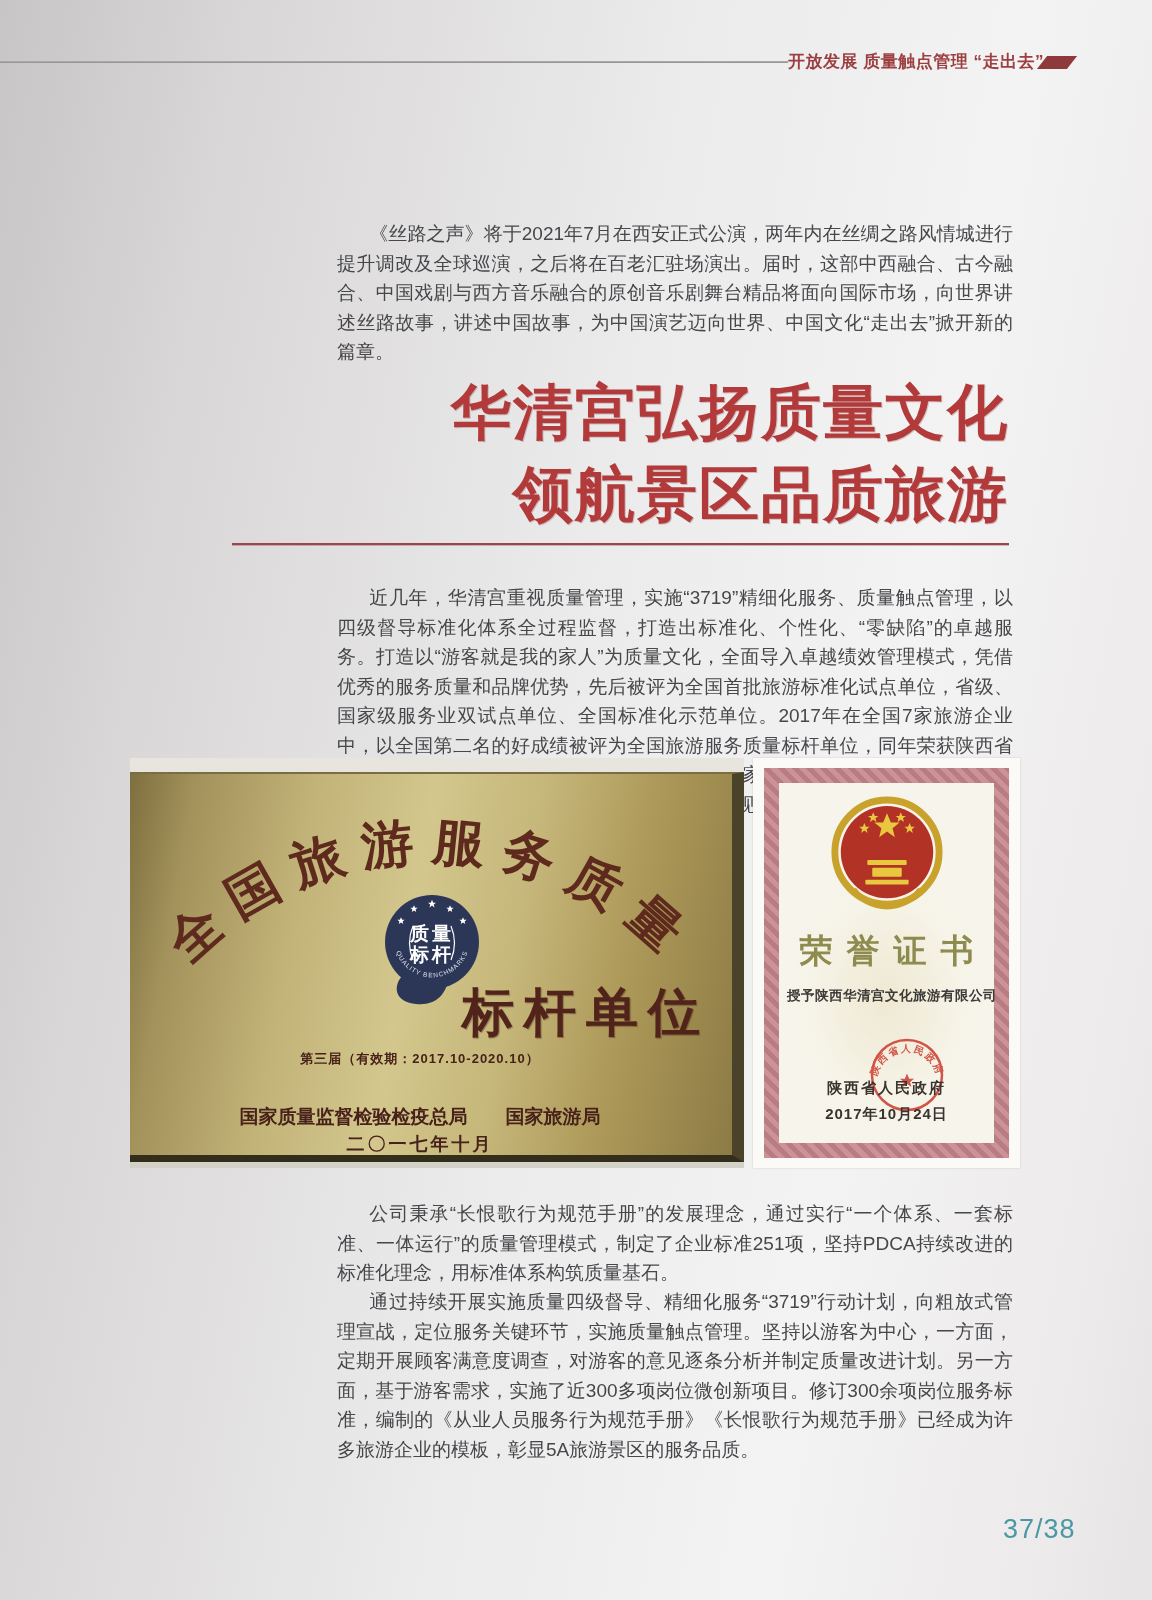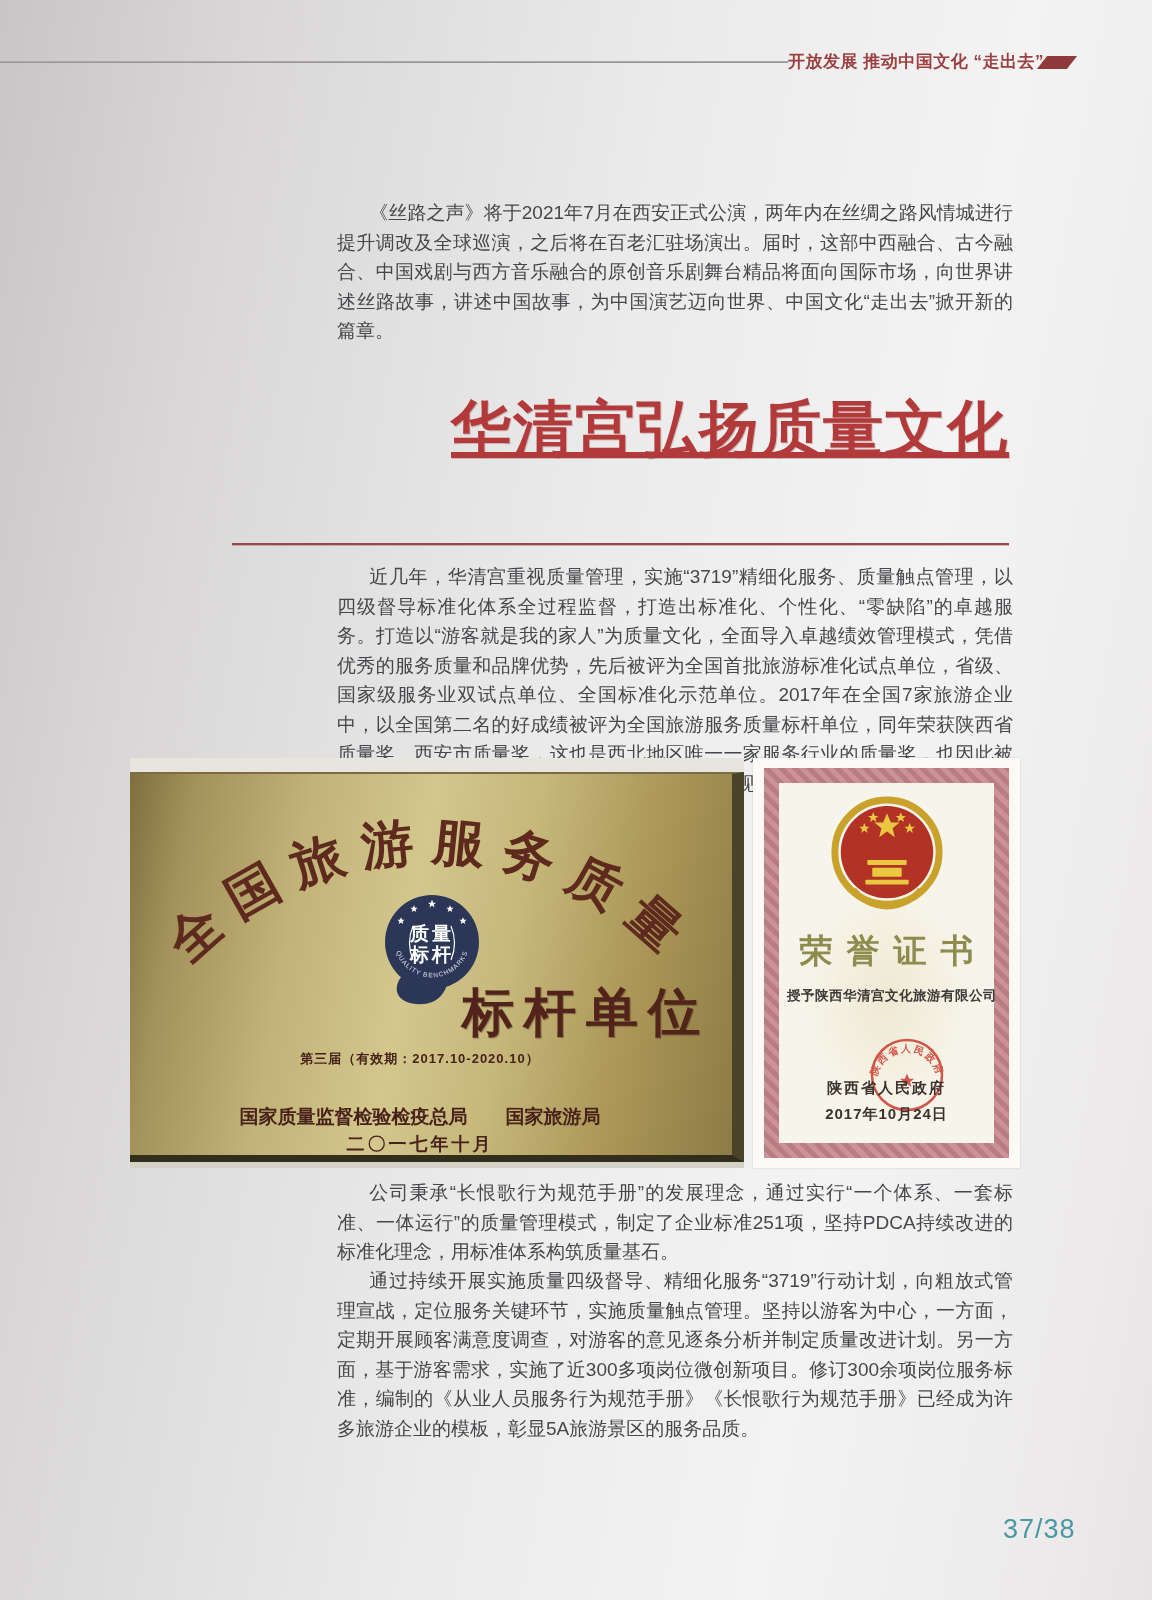--- a/index.html
+++ b/index.html
@@ -13,29 +13,29 @@
   
   .header-rule { position:absolute; top:61px; left:0; width:788px; height:2px;
     background:linear-gradient(#b3b1b2,#908e8f); }
   .header-breadcrumb { position:absolute; top:50px; left:788px; width:240px;
     font-size:17px; font-weight:bold; color:#9c3f41; letter-spacing:0.5px; white-space:nowrap; }
   .header-flag { position:absolute; top:56px; left:1042px; width:30px; height:13px;
     background:#8e3a3c; transform:skewX(-38deg); }
   
   .body-par { position:absolute; left:337px; width:676px;
     font-size:19px; line-height:29.5px; color:#46474a; text-align:justify; }
-  .indent { text-indent:1.7em; }
+  .indent { text-indent:1.7em;margin-top:21px; }
   .par-intro { top:198px; }
   .par-1 { top:562px; }
   .par-2 { top:1178px; }
   .par-3 { top:1266px; }
   
-  .article-title { position:absolute; top:388px; right:143px; text-align:right;
+  .article-title { position:absolute; top:372px; right:143px; text-align:right;
     color:#b23a3a; font-weight:bold; font-size:60px; line-height:82px; letter-spacing:2px;
-    text-shadow:1px 1px 0 rgba(120,40,40,0.25); white-space:nowrap;text-decoration:underline; }
+    text-shadow:1px 1px 0 rgba(120,40,40,0.25); white-space:nowrap; }
   .title-divider { position:absolute; top:543px; left:232px; width:777px; height:2px;
     background:#9b464b; box-shadow:0 1px 0 rgba(155,70,75,0.35); }
   
   .photo-left { position:absolute; left:130px; top:758px; width:614px; height:410px;
     background:linear-gradient(#e8e5df,#d4d1c9); }
   .plaque { position:absolute; left:0; top:14px; width:614px; height:390px;
     border-right:12px solid #4a4329; border-bottom:7px solid #332e1c; border-top:2px solid #7a6d44;
     background:
       linear-gradient(100deg,#7e6f3f 0%,#a3925b 10%,#c2b378 28%,#d3c78d 46%,#c6b77a 62%,#a99555 82%,#8d7b46 100%);
   }
@@ -76,27 +76,28 @@
   
   .page-number { position:absolute; left:1003px; top:1514px; font-size:27px;
     color:#4b97a4; letter-spacing:1px; }
 </style>
 </head>
 <body>
 
 <div class="page">
 
   <div class="header-rule"></div>
-  <div class="header-breadcrumb">开放发展 推动中国文化 “走出去”</div>
+  <div class="header-breadcrumb">开放发展 质量触点管理 “走出去”</div>
   <div class="header-flag"></div>
 
   <p class="body-par indent par-intro">《丝路之声》将于2021年7月在西安正式公演，两年内在丝绸之路风情城进行提升调改及全球巡演，之后将在百老汇驻场演出。届时，这部中西融合、古今融合、中国戏剧与西方音乐融合的原创音乐剧舞台精品将面向国际市场，向世界讲述丝路故事，讲述中国故事，为中国演艺迈向世界、中国文化“走出去”掀开新的篇章。</p>
 
   <div class="article-title">
     <div>华清宫弘扬质量文化</div>
+    <div>领航景区品质旅游</div>
   </div>
   <div class="title-divider"></div>
 
   <p class="body-par indent par-1">近几年，华清宫重视质量管理，实施“3719”精细化服务、质量触点管理，以四级督导标准化体系全过程监督，打造出标准化、个性化、“零缺陷”的卓越服务。打造以“游客就是我的家人”为质量文化，全面导入卓越绩效管理模式，凭借优秀的服务质量和品牌优势，先后被评为全国首批旅游标准化试点单位，省级、国家级服务业双试点单位、全国标准化示范单位。2017年在全国7家旅游企业中，以全国第二名的好成绩被评为全国旅游服务质量标杆单位，同年荣获陕西省质量奖、西安市质量奖，这也是西北地区唯一一家服务行业的质量奖，也因此被确立为陕西旅游服务质量标杆示范培训基地，实现景区全面质量管理的新突破。</p>
 
   <div class="photo-left">
     <div class="plaque">
 
       <svg class="plaque-arc" viewBox="0 0 596 250">
         <defs>

